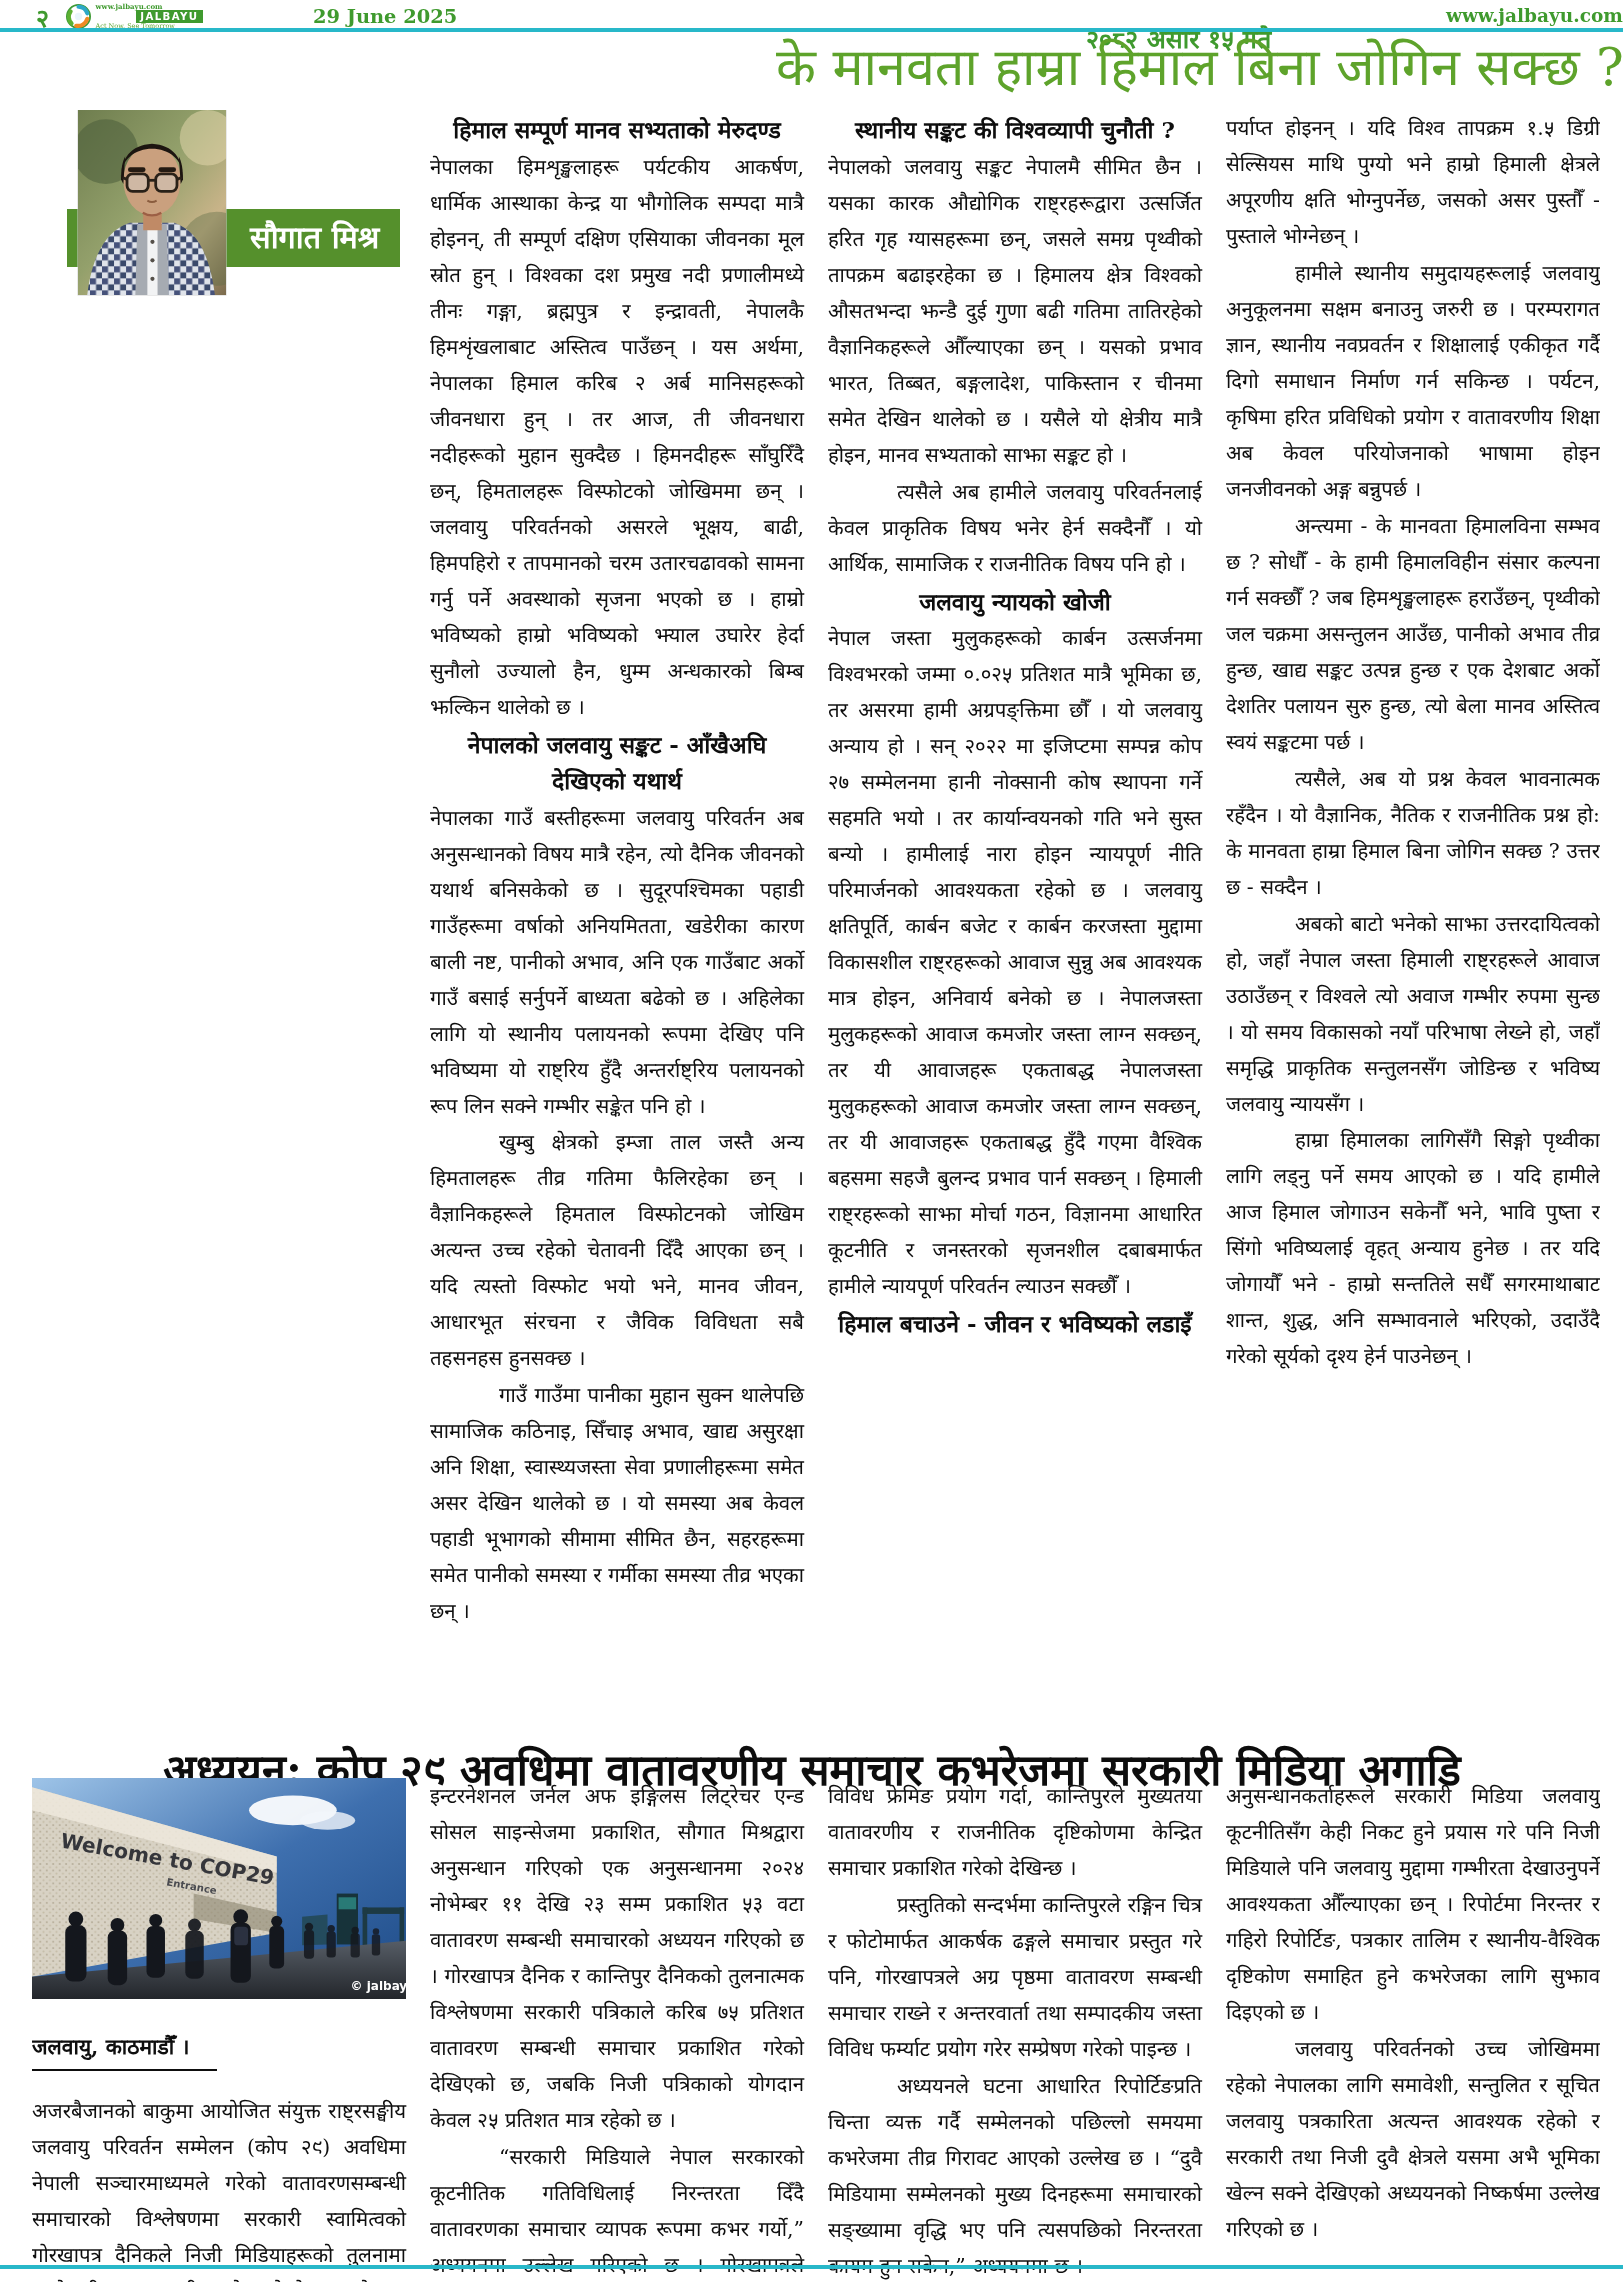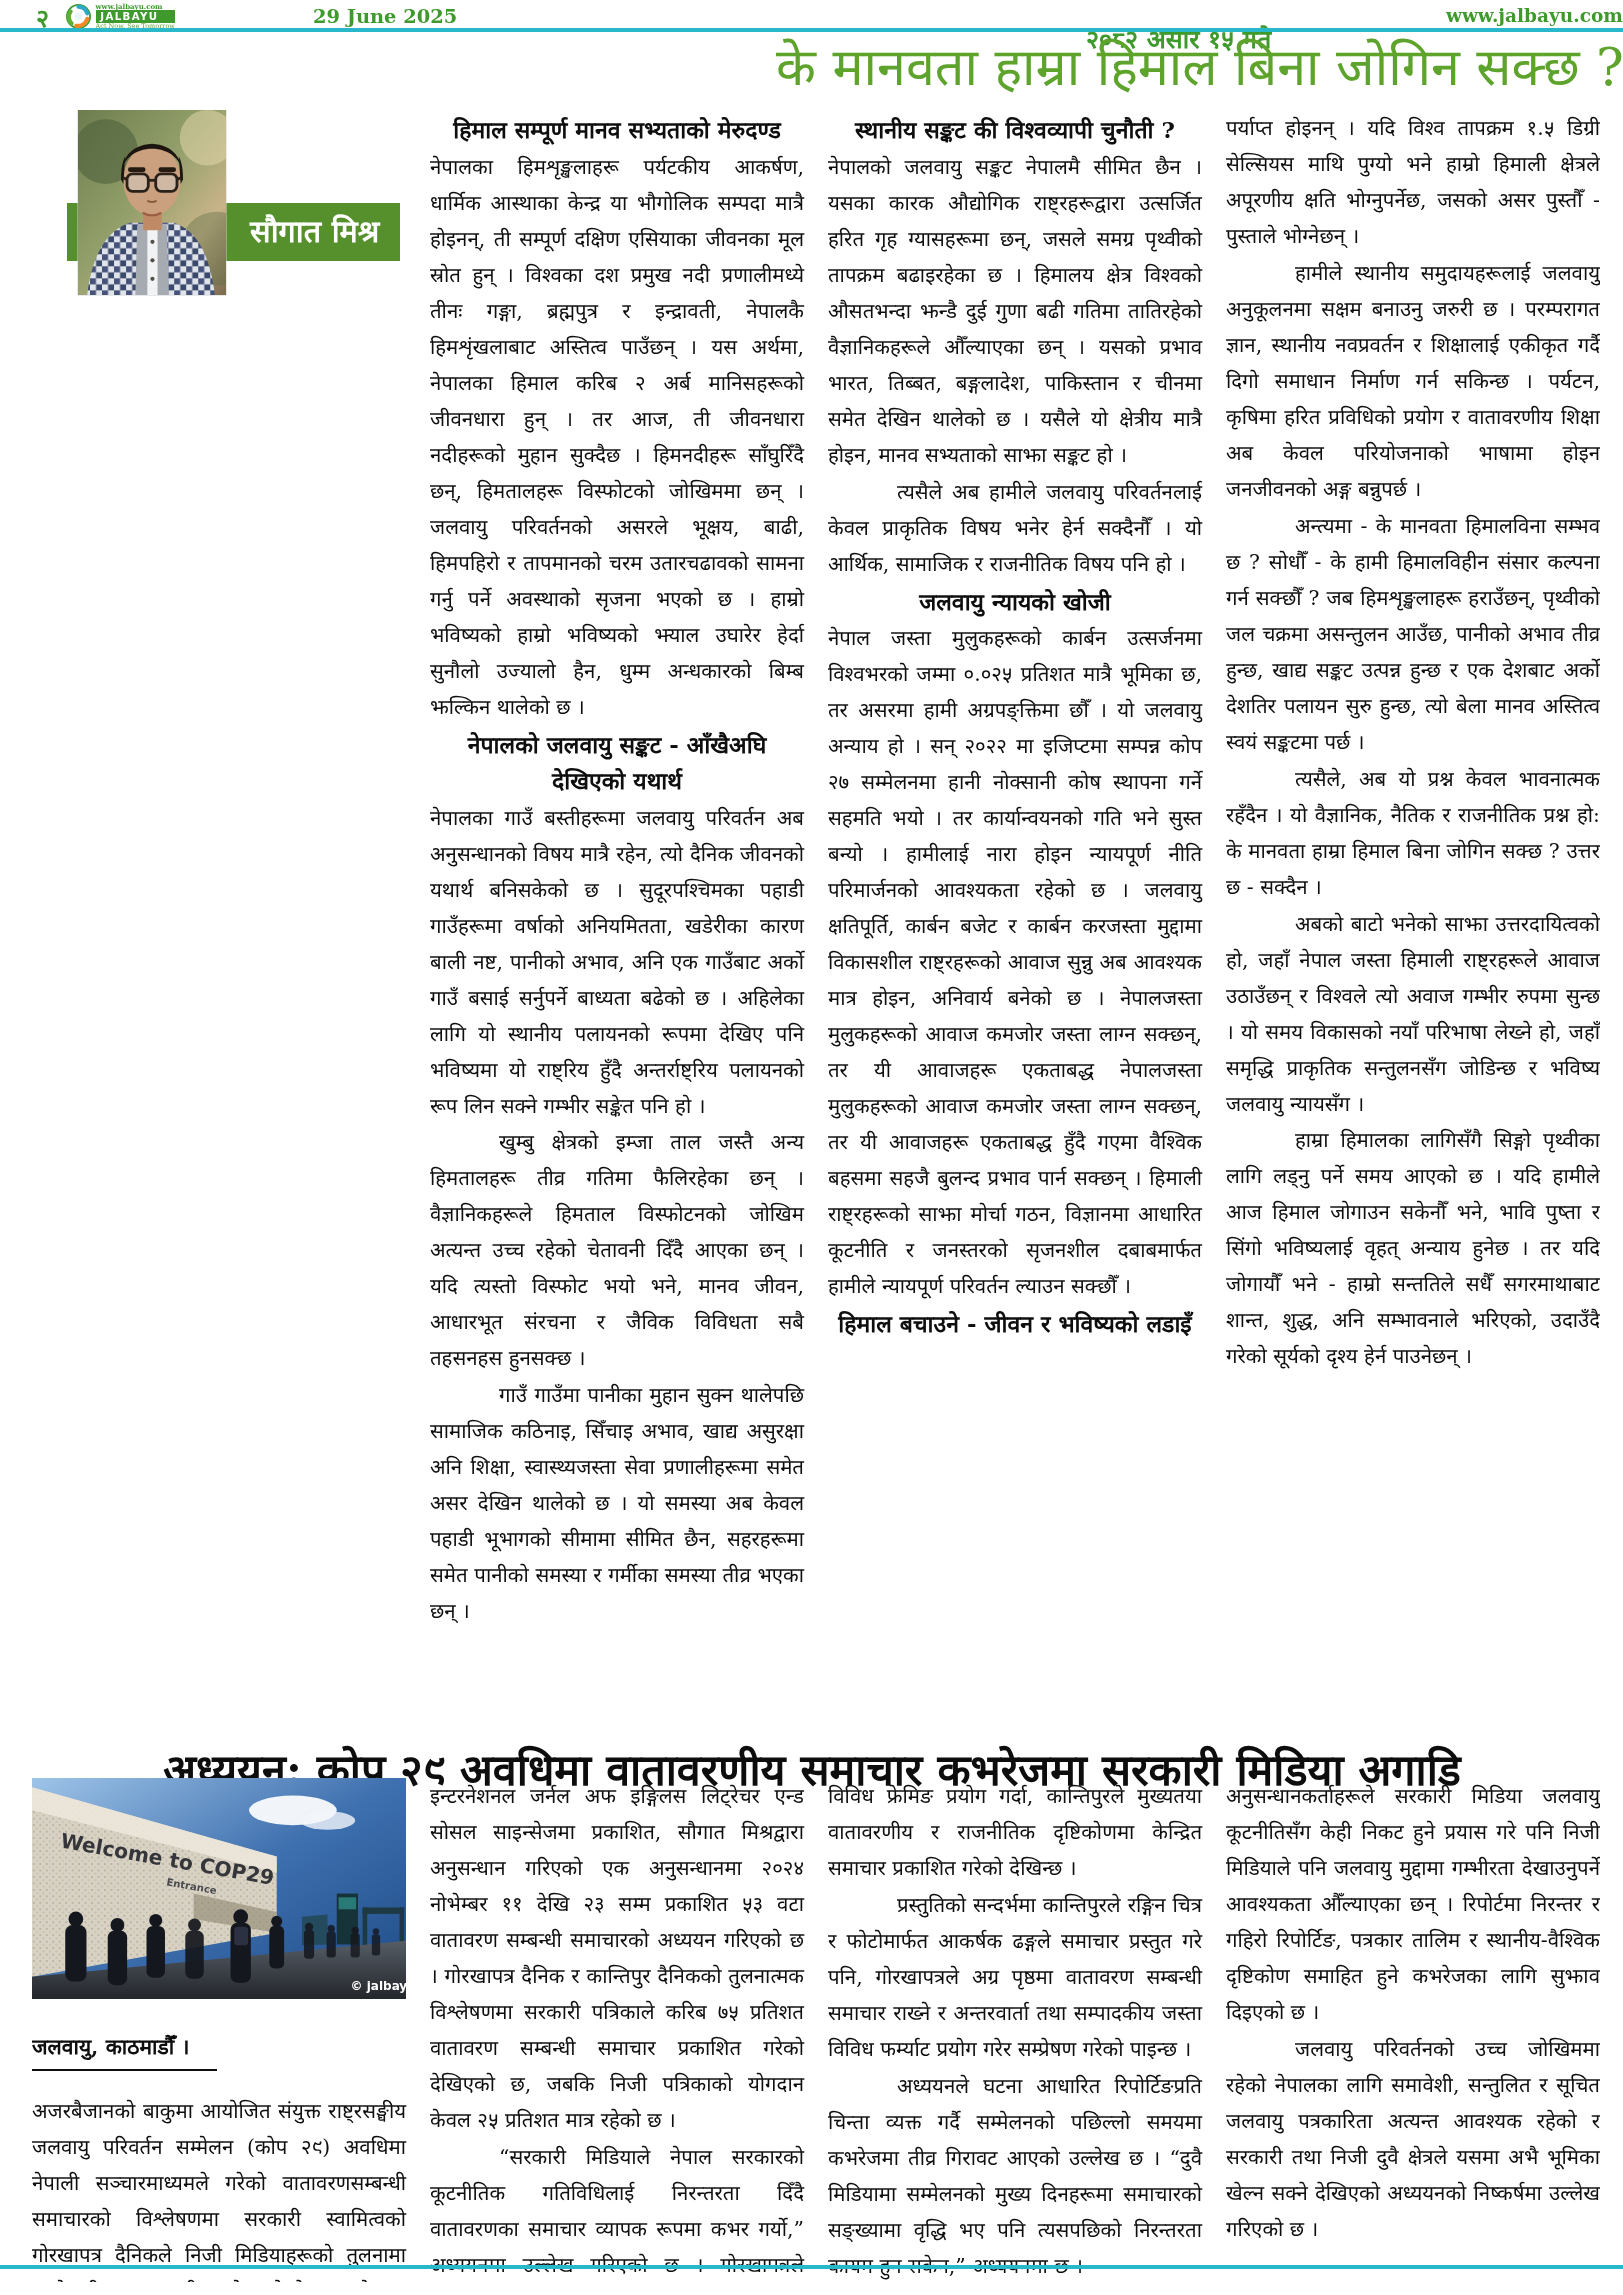--- a/index.html
+++ b/index.html
@@ -5,21 +5,21 @@
   html,body{margin:0;padding:0;background:#e8e8e8;}
   .page{position:relative;width:1624px;height:2295px;background:#ffffff;margin:0 auto;
         font-family:"DejaVu Serif","Liberation Serif",serif;color:#0e0e0e;overflow:hidden;}
   
   .hdr-item{position:absolute;font-weight:bold;color:#3f9a2e;white-space:nowrap;}
   #page-num{left:36px;top:0px;font-size:25px;}
   .logo-group{position:absolute;left:66px;top:2.8px;display:flex;align-items:center;gap:4.6px;}
   .logo-texts{display:flex;flex-direction:column;line-height:1.1;}
   .logo-url{font-size:7px;color:#3f9a2e;font-weight:bold;}
   .logo-brand{font-size:10.2px;letter-spacing:1.4px;color:#fff;background:#3f9a2e;padding:0.5px 4.6px;font-weight:bold;
-              font-family:"DejaVu Sans","Liberation Sans",sans-serif;}
+              font-family:"DejaVu Sans","Liberation Sans",sans-serif;margin-left:40px;}
   .logo-tagline{font-size:6.5px;color:#58a32f;font-weight:normal;}
   #date-en{left:313px;top:4.6px;font-size:19.4px;}
   #date-np{left:1086px;top:21px;font-size:25px;}
   #website{left:1446px;top:4.6px;font-size:18.5px;}
   .rule{position:absolute;left:0;right:0;height:4.2px;background:#28b8c9;}
   #rule-top{top:28px;}
   #rule-bottom{top:2265px;}
   
   #main-headline{position:absolute;top:36px;left:0;right:0;text-align:right;
                  font-size:52px;font-weight:normal;color:#5ea32b;line-height:1.2;}
@@ -28,21 +28,21 @@
   
   .cols{position:absolute;left:32px;right:24px;display:flex;gap:24px;overflow:hidden;}
   #cols-top{top:110px;height:1582px;}
   #cols-bottom{top:1778px;height:504px;}
   .col{flex:1 1 0;min-width:0;}
   .para{margin:0 0 0.9px 0;font-size:20.4px;line-height:36px;text-align:justify;}
   .para.ind{text-indent:69px;}
   .col-head{font-size:23px;line-height:36px;font-weight:bold;text-align:center;margin:1.9px 0 0.9px 0;}
   
   .author-block{position:relative;height:209px;margin-bottom:4.6px;}
-  .author-band{position:absolute;left:35px;right:5.6px;top:93px;height:58px;background:#55902c;}
+  .author-band{position:absolute;left:35px;right:5.6px;top:99px;height:58px;background:#55902c;}
   .author-name{position:absolute;right:21px;top:6.5px;color:#ffffff;font-weight:bold;font-size:30.5px;line-height:1.4;}
   .author-photo{position:absolute;left:46px;top:0;width:148px;height:185px;box-shadow:0 0 0 0.5px #d0d0d0;}
   
   .news-photo{width:100%;height:221px;display:block;}
   .byline{display:inline-block;margin-top:33px;font-size:21px;font-weight:bold;
           border-bottom:2.3px solid #0e0e0e;padding:0 28px 9.3px 0;text-align:center;}
   .byline-wrap{margin-bottom:22px;}
   svg text{font-family:"DejaVu Sans","Liberation Sans",sans-serif;}
 </style>
 </head>

